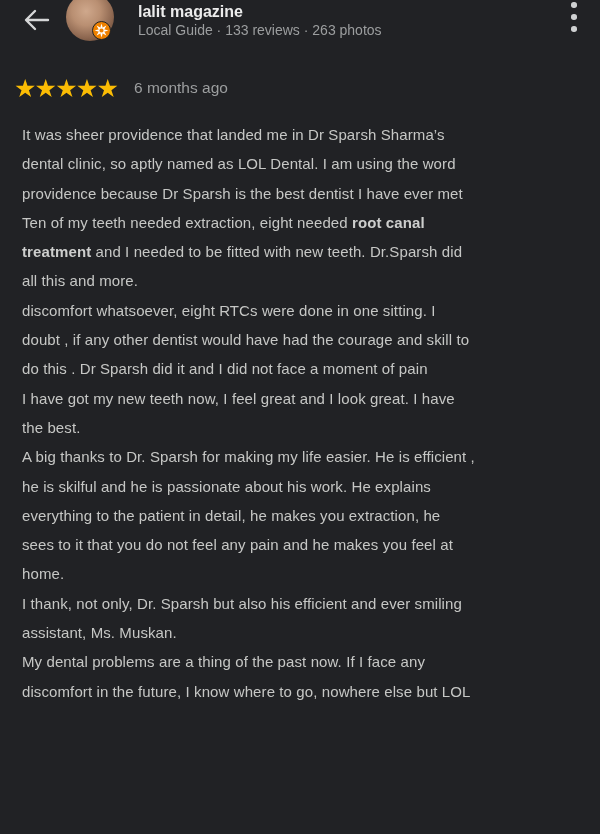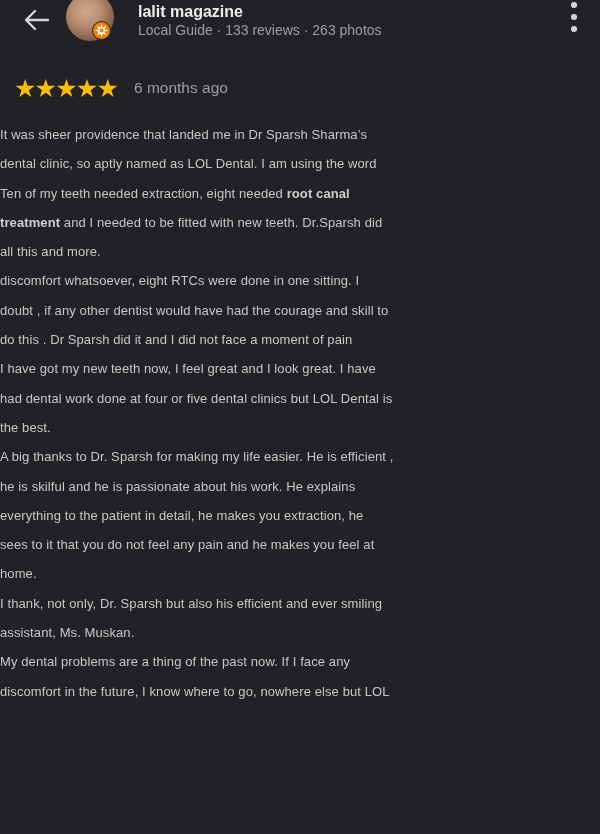--- a/index.html
+++ b/index.html
@@ -57,22 +57,22 @@
     display:flex; align-items:center;
   }
   .stars { display:flex; color:var(--star, #fbbc04); font-size:25px; line-height:26px; letter-spacing:0px; }
   .stars span { width:20.6px; text-align:center; }
   .review-date {
     margin-left:17px; color:var(--secondary-text, #9c9e9f); font-size:15.5px;
   }
 
   
   .review-text {
-    position:absolute; left:0; top:120px; width:578px;
-    color:var(--body-text, #c6c7c5); font-size:13px; line-height:29.3px;
+    position:absolute; left:22px; top:120px; width:578px;
+    color:var(--body-text, #c6c7c5); font-size:15px; line-height:29.3px;
     letter-spacing:0.1px;
   }
   .review-text .line { white-space:nowrap; }
   .review-text .b { font-weight:bold; color:#cdcecd; }
 </style>
 </head>
 <body>
 
 <div class="app" style="--bg: #212225; --primary-text: #ececec; --secondary-text: #9c9e9f; --body-text: #c6c7c5; --star: #fbbc04; --badge: #ee8100;">
 
@@ -121,28 +121,28 @@
         <span>★</span>
         <span>★</span>
         <span>★</span>
       </div>
     <div class="review-date">6 months ago</div>
   </div>
 
   <div class="review-text">
       <div class="line"><span>It was sheer providence that landed me in Dr Sparsh Sharma’s</span></div>
       <div class="line"><span>dental clinic, so aptly named as LOL Dental. I am using the word</span></div>
+      <div class="line"><span>providence because Dr Sparsh is the best dentist I have ever met</span></div>
       <div class="line"><span>Ten of my teeth needed extraction, eight needed </span><span class="b">root canal</span></div>
       <div class="line"><span class="b">treatment</span><span> and I needed to be fitted with new teeth. Dr.Sparsh did</span></div>
       <div class="line"><span>all this and more.</span></div>
       <div class="line"><span>discomfort whatsoever, eight RTCs were done in one sitting. I</span></div>
       <div class="line"><span>doubt , if any other dentist would have had the courage and skill to</span></div>
       <div class="line"><span>do this . Dr Sparsh did it and I did not face a moment of pain</span></div>
       <div class="line"><span>I have got my new teeth now, I feel great and I look great. I have</span></div>
-      <div class="line"><span>had dental work done at four or five dental clinics but LOL Dental is</span></div>
       <div class="line"><span>the best.</span></div>
       <div class="line"><span>A big thanks to Dr. Sparsh for making my life easier. He is efficient ,</span></div>
       <div class="line"><span>he is skilful and he is passionate about his work. He explains</span></div>
       <div class="line"><span>everything to the patient in detail, he makes you extraction, he</span></div>
       <div class="line"><span>sees to it that you do not feel any pain and he makes you feel at</span></div>
       <div class="line"><span>home.</span></div>
       <div class="line"><span>I thank, not only, Dr. Sparsh but also his efficient and ever smiling</span></div>
       <div class="line"><span>assistant, Ms. Muskan.</span></div>
       <div class="line"><span>My dental problems are a thing of the past now. If I face any</span></div>
       <div class="line"><span>discomfort in the future, I know where to go, nowhere else but LOL</span></div>

